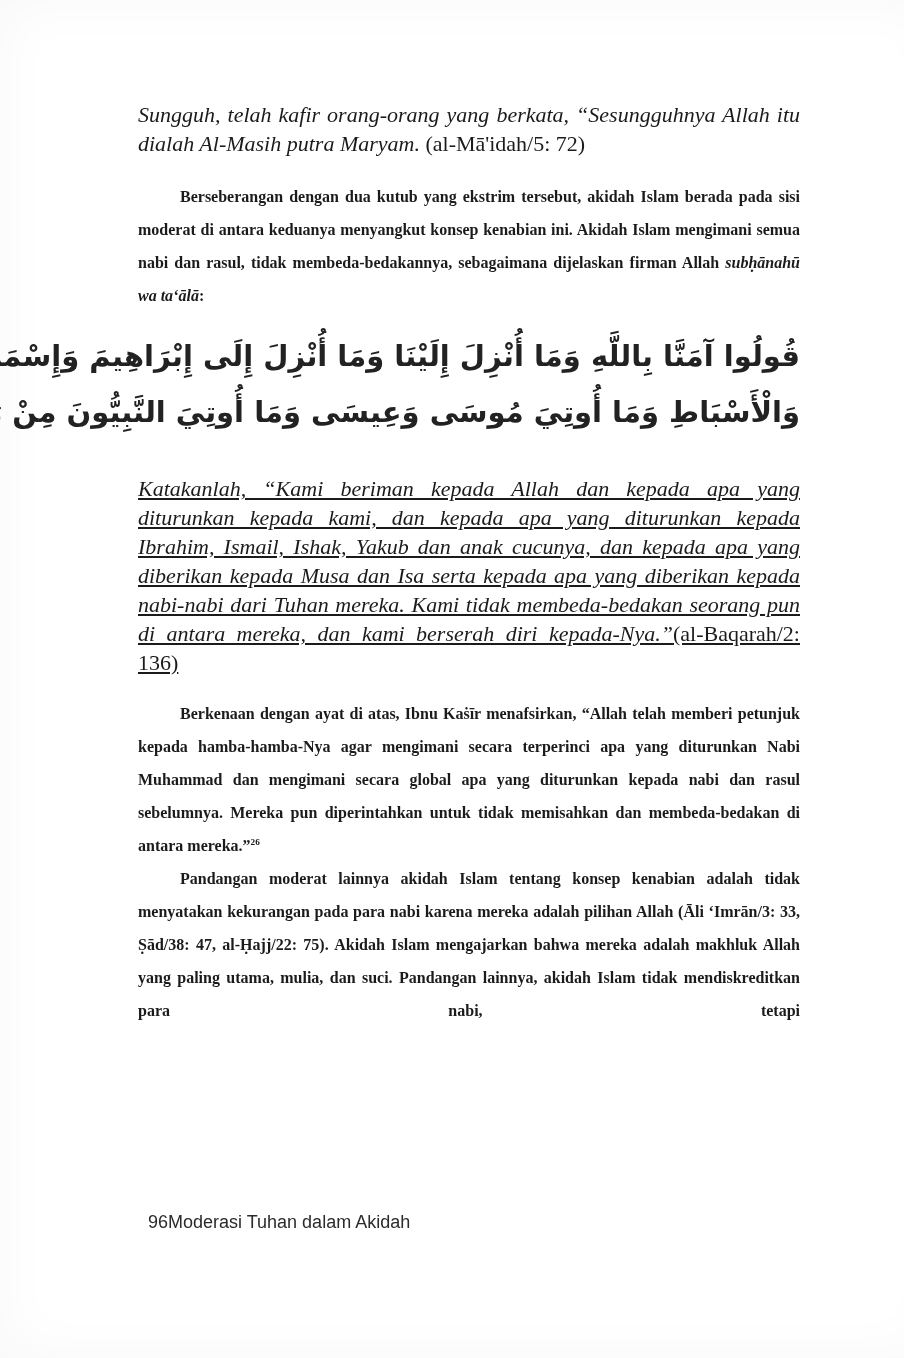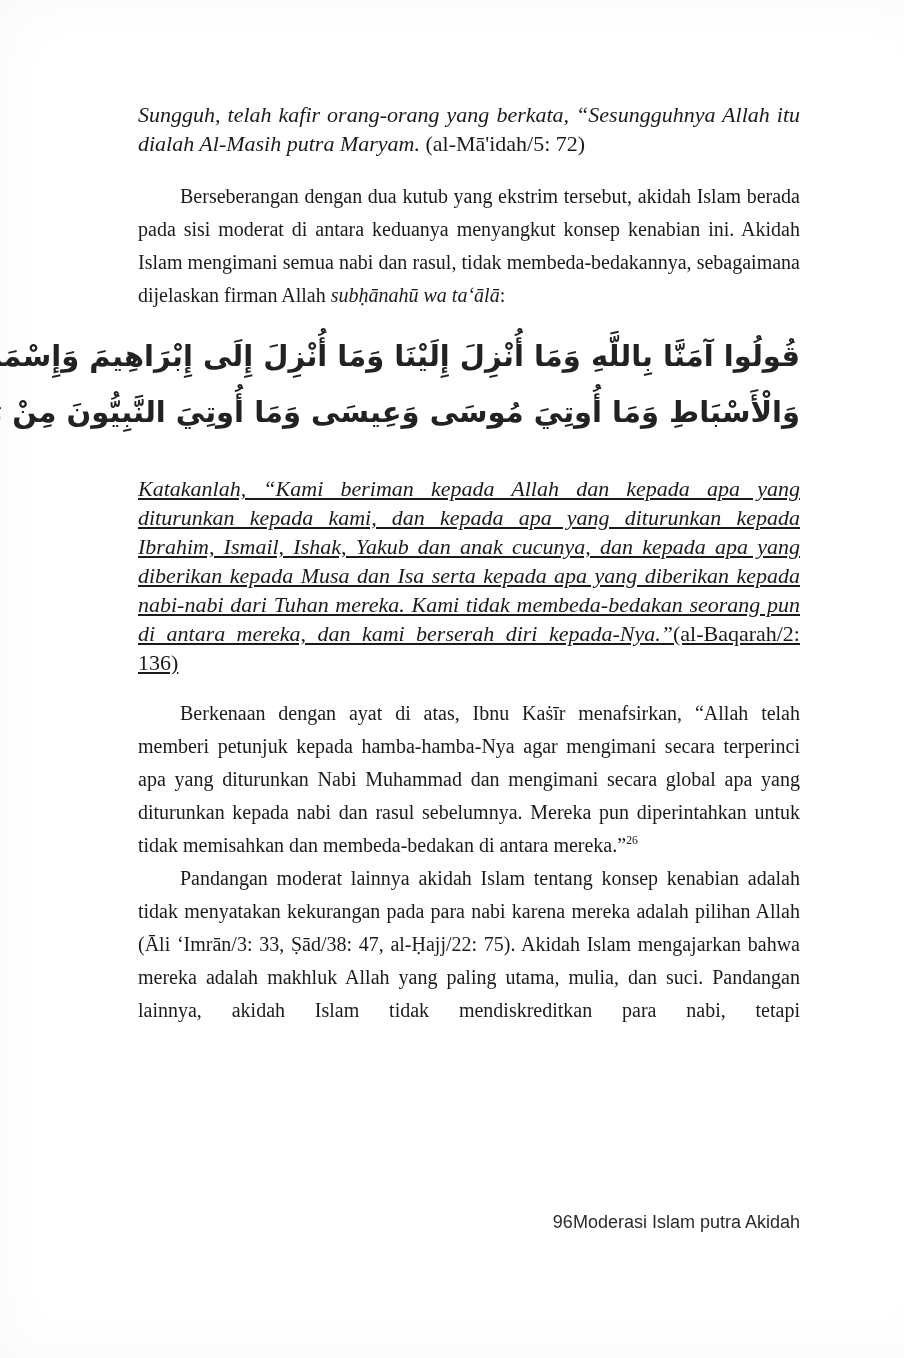--- a/index.html
+++ b/index.html
@@ -29,25 +29,26 @@
   .quote-block {
     font-size: 22px;
     line-height: 29px;
     text-align: justify;
     margin: 0 0 22px 0;
   }
   .it { font-style: italic; }
   .rm { font-style: normal; }
   
   .body-para {
-    font-size: 20px;
+    font-size: 16px;
     line-height: 33px;
     text-align: justify;
     text-indent: 42px;
     margin: 0;
+    font-weight: bold;
   }
   .para-intro { margin-bottom: 14px; }
   .cont { text-align-last: justify; }
   sup.fn {
     font-size: 0.58em;
     line-height: 0;
     vertical-align: super;
   }
   
   .arabic {
@@ -62,21 +63,21 @@
   }
   .arabic-line { white-space: nowrap; }
   .translation { margin-bottom: 20px; text-decoration: underline; }
   
   .footer {
     position: absolute;
     left: 148px;
     right: 138px;
     top: 1212px;
     display: flex;
-    justify-content: flex-end;
+    justify-content: flex-start;
     align-items: baseline;
     font-family: "Liberation Sans", "DejaVu Sans", sans-serif;
     font-size: 18px;
     color: #2b2b2b;
   }
 </style>
 </head>
 <body>
 
 <div class="page">
@@ -94,15 +95,15 @@
     <section class="quote-block translation"><span class="it">Katakanlah, “Kami beriman kepada Allah dan kepada apa yang diturunkan kepada kami, dan kepada apa yang diturunkan kepada Ibrahim, Ismail, Ishak, Yakub dan anak cucunya, dan kepada apa yang diberikan kepada Musa dan Isa serta kepada apa yang diberikan kepada nabi-nabi dari Tuhan mereka. Kami tidak membeda-bedakan seorang pun di antara mereka, dan kami berserah diri kepada-Nya.”</span><span class="rm">(al-Baqarah/2: 136)</span></section>
 
     <p class="body-para"><span>Berkenaan dengan ayat di atas, Ibnu Kaṡīr menafsirkan, “Allah telah memberi petunjuk kepada hamba-hamba-Nya agar mengimani secara terperinci apa yang diturunkan Nabi Muhammad dan mengimani secara global apa yang diturunkan kepada nabi dan rasul sebelumnya. Mereka pun diperintahkan untuk tidak memisahkan dan membeda-bedakan di antara mereka.”</span><sup class="fn">26</sup></p>
 
     <p class="body-para cont"><span>Pandangan moderat lainnya akidah Islam tentang konsep kenabian adalah tidak menyatakan kekurangan pada para nabi karena mereka adalah pilihan Allah (Āli ‘Imrān/3: 33, Ṣād/38: 47, al-Ḥajj/22: 75). Akidah Islam mengajarkan bahwa mereka adalah makhluk Allah yang paling utama, mulia, dan suci. Pandangan lainnya, akidah Islam tidak mendiskreditkan para nabi, tetapi</span></p>
 
   </main>
 
   <footer class="footer">
     <span class="page-num">96</span>
-    <span class="running-title">Moderasi Islam putra Akidah</span>
+    <span class="running-title">Moderasi Tuhan dalam Akidah</span>
   </footer>
 </div>
 
 </body></html>

